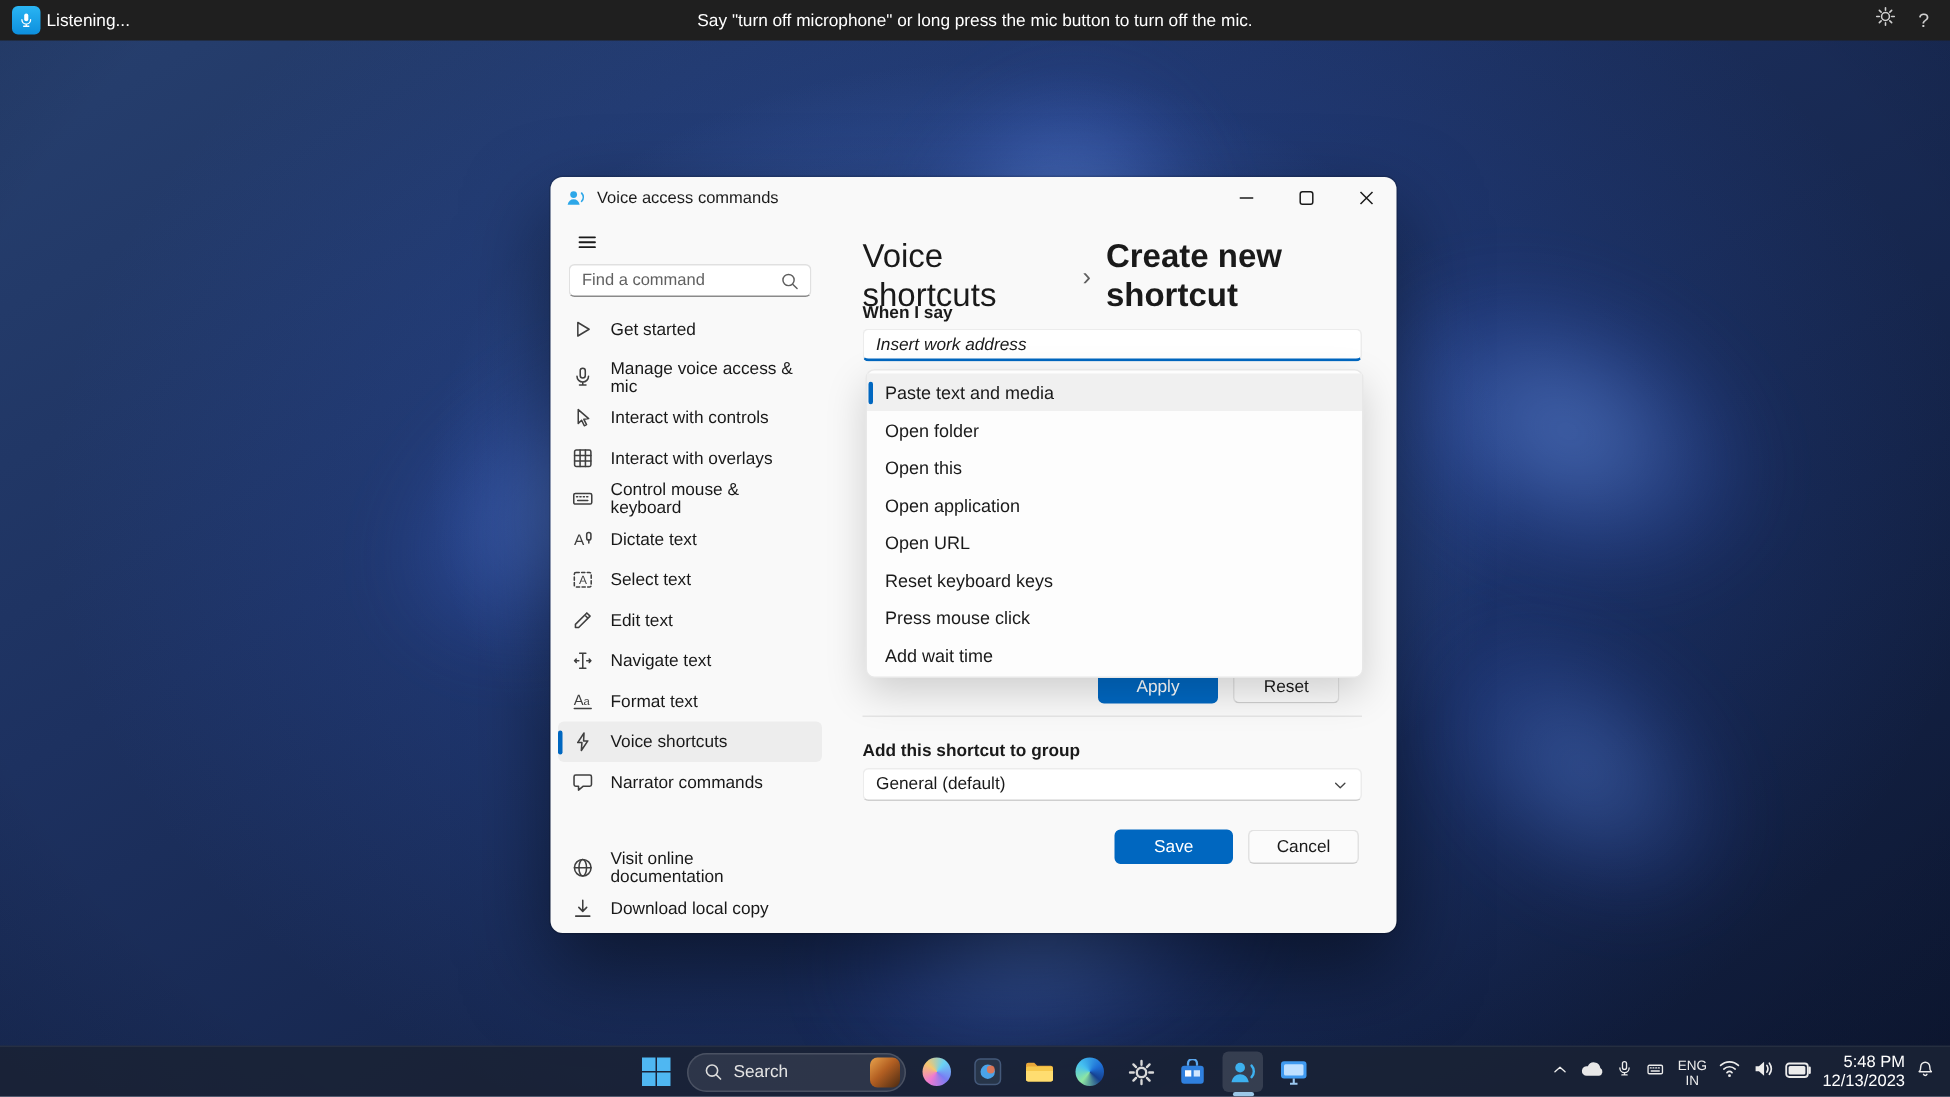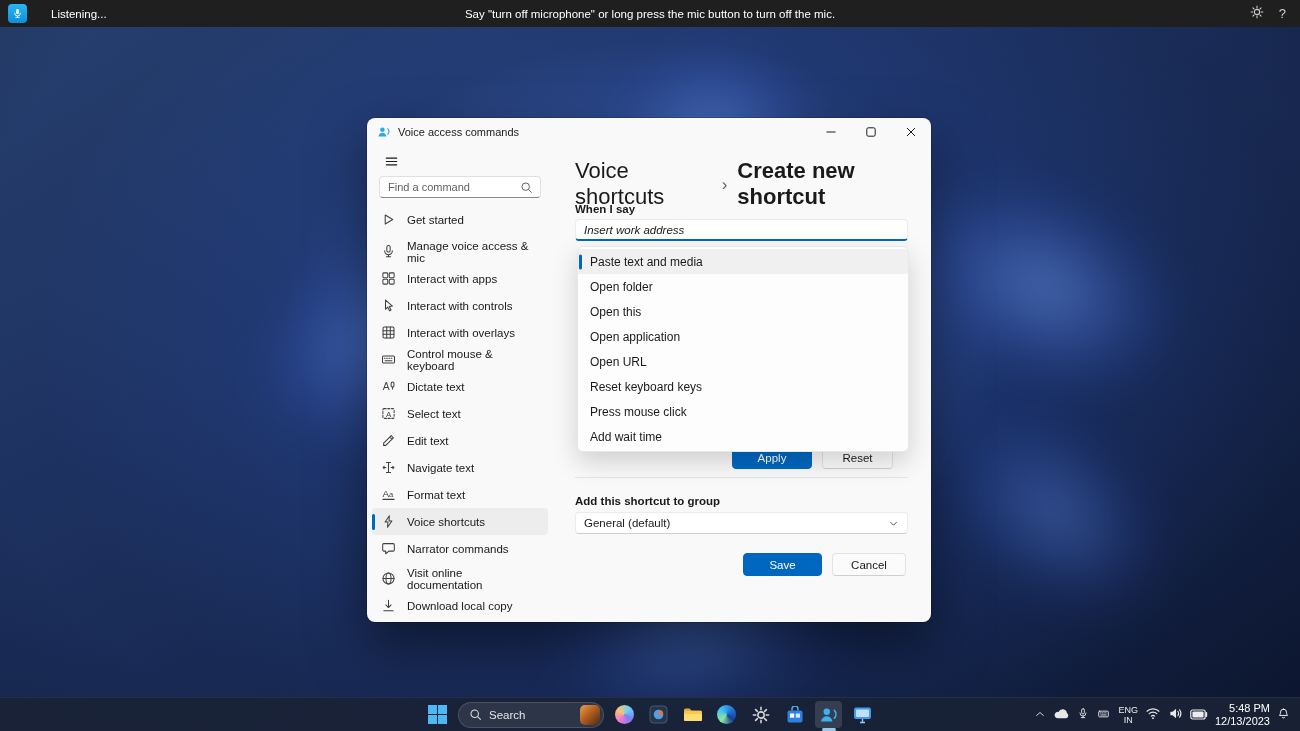--- a/index.html
+++ b/index.html
@@ -24,21 +24,21 @@
   .p4 { left:540px; top:540px; width:310px; height:175px; transform:rotate(-12deg);
         background:radial-gradient(closest-side, rgba(100,148,245,.55), rgba(55,95,215,.18) 70%, transparent); }
   .p5 { left:930px; top:430px; width:250px; height:165px; transform:rotate(40deg);
         background:radial-gradient(closest-side, rgba(100,148,245,.5), rgba(55,95,215,.16) 70%, transparent); }
   .vignette { position:absolute; inset:0;
         background:radial-gradient(1250px 900px at 50% 45%, transparent 55%, rgba(4,9,24,.55) 100%); }
 
   
   .topbar { position:absolute; top:0; left:0; right:0; height:27px; background:#1f1f1f;
             display:flex; align-items:center; color:#fff; z-index:50; }
-  .topbar-left { display:flex; align-items:center; gap:24px; padding-left:8px; width:210px; flex:0 0 210px; }
+  .topbar-left { display:flex; align-items:center; gap:4px; padding-left:8px; width:210px; flex:0 0 210px; }
   .mic-tile { width:19px; height:19px; border-radius:4px; flex:0 0 19px;
               background:linear-gradient(180deg,#2ab5f3,#0d8fdd);
               display:flex; align-items:center; justify-content:center; }
   .topbar-status { font-size:11.5px; color:#fff; }
   .topbar-message { flex:1; text-align:center; font-size:11.5px; color:#fff; }
   .topbar-right { width:210px; flex:0 0 210px; display:flex; justify-content:flex-end;
                   align-items:center; gap:15px; padding-right:14px; color:#d0d0d0; }
   .topbar-help { font-size:13px; color:#d0d0d0; }
 
   
@@ -234,31 +234,20 @@
                 <svg viewBox="0 0 16 16" width="15" height="15">
                   <rect x="6.2" y="1.6" width="3.6" height="7" rx="1.8"></rect>
                   <path d="M3.9 7.3a4.1 4.1 0 0 0 8.2 0M8 11.4v2.1M5.7 13.5h4.6"></path>
                 </svg>
               </span>
             <span>Manage voice access &amp; mic</span>
           </div>
           <div class="nav-item">
             <span class="ni">
                 <svg viewBox="0 0 16 16" width="15" height="15">
-                  <rect x="2" y="2" width="5.2" height="5.2" rx="1"></rect>
-                  <rect x="8.8" y="2" width="5.2" height="5.2" rx="1"></rect>
-                  <rect x="2" y="8.8" width="5.2" height="5.2" rx="1"></rect>
-                  <rect x="8.8" y="8.8" width="5.2" height="5.2" rx="1"></rect>
-                </svg>
-              </span>
-            <span>Interact with apps</span>
-          </div>
-          <div class="nav-item">
-            <span class="ni">
-                <svg viewBox="0 0 16 16" width="15" height="15">
                   <path d="M4.8 2.2l7.4 6.4-3.4.5 1.9 3.8-1.6.8-1.9-3.9-2.4 2.2z"></path>
                 </svg>
               </span>
             <span>Interact with controls</span>
           </div>
           <div class="nav-item">
             <span class="ni">
                 <svg viewBox="0 0 16 16" width="15" height="15">
                   <rect x="2.2" y="2.2" width="11.6" height="11.6" rx="1.2"></rect>
                   <path d="M6.1 2.2v11.6M9.9 2.2v11.6M2.2 6.1h11.6M2.2 9.9h11.6"></path>

